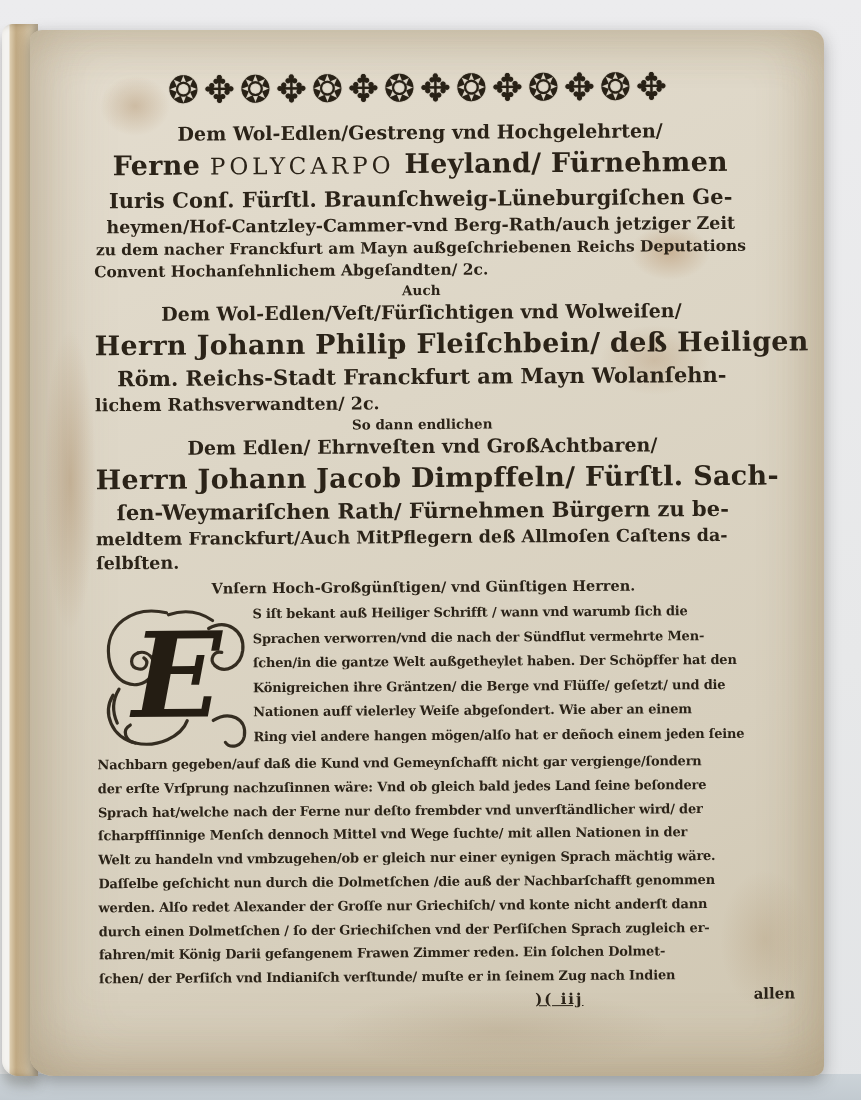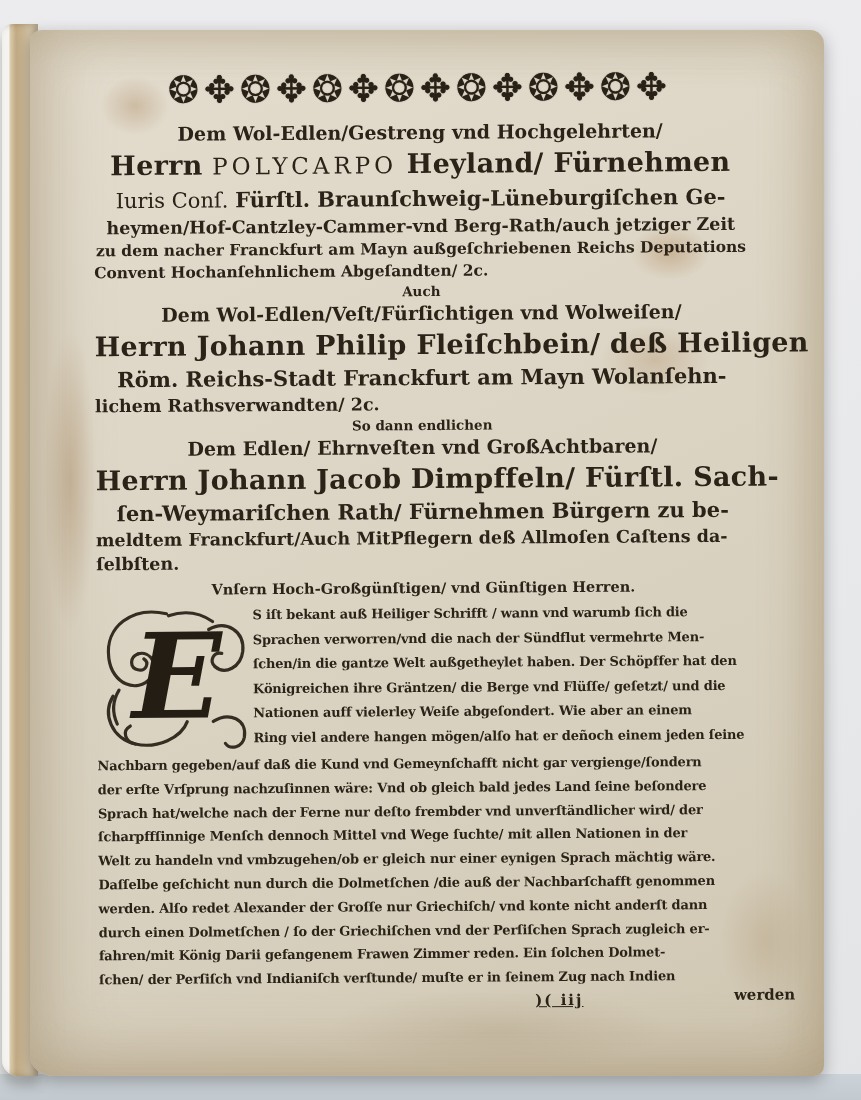--- a/index.html
+++ b/index.html
@@ -39,21 +39,21 @@
     text-align:center;font-size:37px;line-height:46px;letter-spacing:5px;
     color:#282116;text-shadow:0 0 1px rgba(30,20,10,.7);margin-bottom:8px;
     white-space:nowrap;overflow:hidden;}
 
   .center{text-align:center;}
   .left{text-align:left;}
   .sal{font-size:19px;line-height:25px;white-space:nowrap;}
   .nameline{font-size:27px;line-height:37px;white-space:nowrap;letter-spacing:.3px;}
   .caps{font-weight:normal;font-size:23px;letter-spacing:4px;}
   .sub1{font-size:21px;line-height:29px;white-space:nowrap;}
-  .roman{font-weight:normal;}
+  .roman{font-weight:bold;}
   .sub2{font-size:17.5px;line-height:24px;white-space:nowrap;}
   .sub3{font-size:15.5px;line-height:22px;white-space:nowrap;}
   .connector{font-size:13.5px;line-height:19px;}
   .addr{font-size:14.5px;line-height:20px;margin-top:4px;}
 
   .bodyrow{display:flex;margin-top:4px;}
   .dropcap{flex:0 0 156px;height:150px;position:relative;}
   .bodylines{flex:1;min-width:0;}
   .bl{font-size:13px;line-height:24.6px;white-space:nowrap;letter-spacing:-0.2px;}
   .fulllines .bl{line-height:23.8px;}
@@ -75,21 +75,21 @@
     <div class="stain s3"></div>
     <div class="stain s4"></div>
     <div class="stain s5"></div>
     <div class="stain s6"></div>
 
     <div class="content">
 
       <div class="headpiece">❂✥❂✥❂✥❂✥❂✥❂✥❂✥</div>
 
       <div class="sal center">Dem Wol-Edlen/Gestreng vnd Hochgelehrten/</div>
-      <div class="nameline center"><span>Herrn </span><span class="caps">POLYCARPO</span><span> Heyland/ Fürnehmen</span></div>
+      <div class="nameline center"><span>Ferne </span><span class="caps">POLYCARPO</span><span> Heyland/ Fürnehmen</span></div>
       <div class="sub1 center"><span class="roman">Iuris Conſ. </span><span>Fürſtl. Braunſchweig-Lüneburgiſchen Ge-</span></div>
       <div class="sub2 center">heymen/Hof-Cantzley-Cammer-vnd Berg-Rath/auch jetziger Zeit</div>
       <div class="sub3 center">zu dem nacher Franckfurt am Mayn außgeſchriebenen Reichs Deputations</div>
       <div class="sub3 left">Convent Hochanſehnlichem Abgeſandten/ 2c.</div>
 
       <div class="connector center">Auch</div>
       <div class="sal center">Dem Wol-Edlen/Veſt/Fürſichtigen vnd Wolweiſen/</div>
       <div class="nameline center">Herrn Johann Philip Fleiſchbein/ deß Heiligen</div>
       <div class="sub1 center">Röm. Reichs-Stadt Franckfurt am Mayn Wolanſehn-</div>
       <div class="sub2 left">lichem Rathsverwandten/ 2c.</div>
@@ -137,18 +137,18 @@
         <div class="bl">Welt zu handeln vnd vmbzugehen/ob er gleich nur einer eynigen Sprach mächtig wäre.</div>
         <div class="bl">Daſſelbe geſchicht nun durch die Dolmetſchen /die auß der Nachbarſchafft genommen</div>
         <div class="bl">werden. Alſo redet Alexander der Groſſe nur Griechiſch/ vnd konte nicht anderſt dann</div>
         <div class="bl">durch einen Dolmetſchen / ſo der Griechiſchen vnd der Perſiſchen Sprach zugleich er-</div>
         <div class="bl">fahren/mit König Darii gefangenem Frawen Zimmer reden.   Ein ſolchen Dolmet-</div>
         <div class="bl">ſchen/ der Perſiſch vnd Indianiſch verſtunde/  muſte er in ſeinem Zug nach Indien</div>
       </div>
 
       <div class="footer-row">
         <span class="sig">)( iij</span>
-        <span class="catch">werden</span>
+        <span class="catch">allen</span>
       </div>
 
     </div>
   </div>
 </div>
 
 </body></html>

